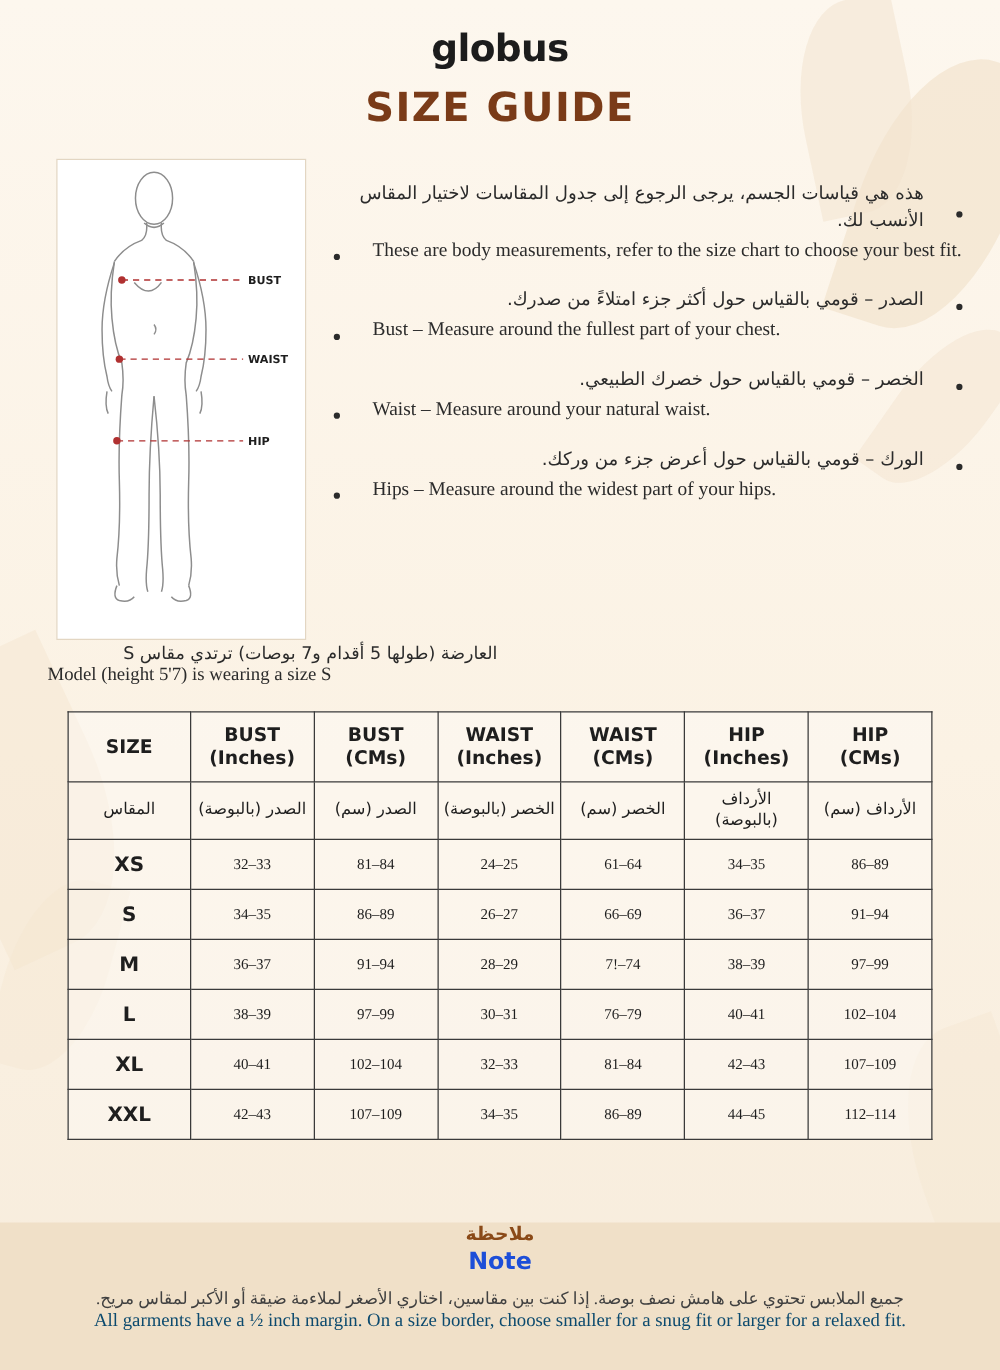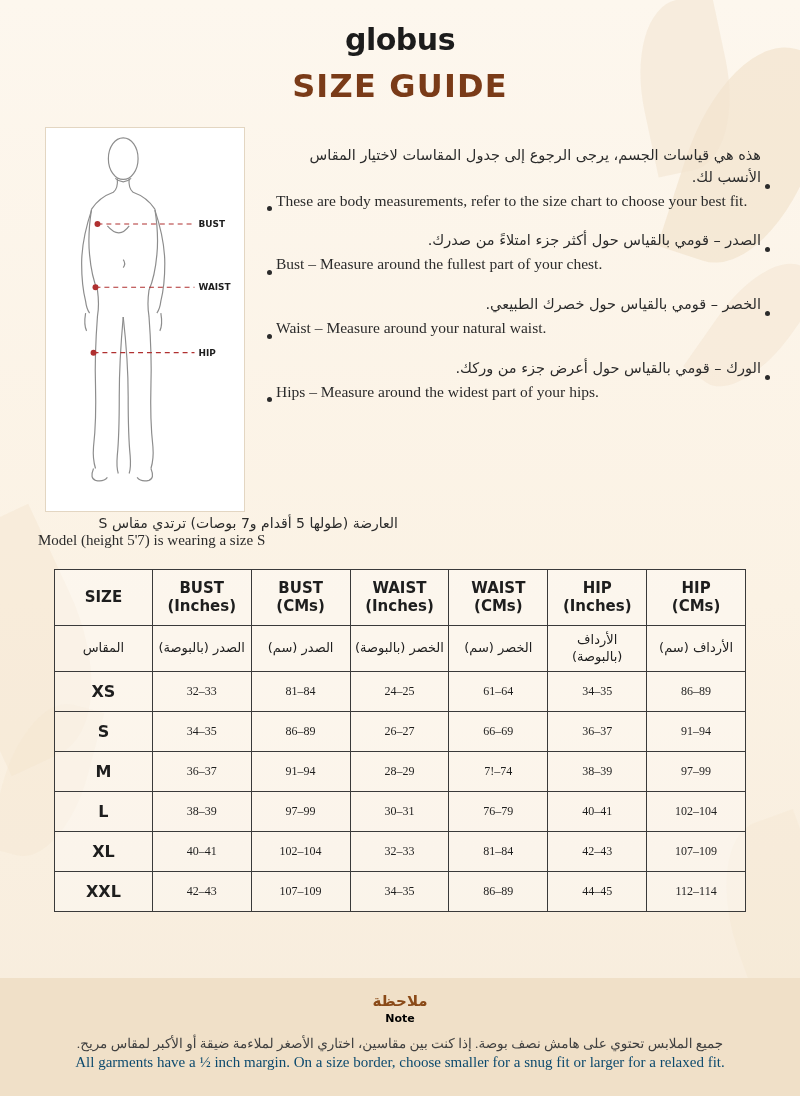--- a/index.html
+++ b/index.html
@@ -64,22 +64,22 @@
     flex: 0 0 auto;
     position: relative;
     margin-left: 15px;
   }
   .figure-box svg { display: block; width: 100%; height: 100%; }
 
   .bullets { flex: 1 1 auto; padding-top: 18px; }
   .bgroup { margin-bottom: 19px; }
   .bline {
     display: flex;
-    align-items: flex-end;
-    gap: 4px;
+    align-items: center;
+    gap: 26px;
     color: #2b2b2b;
     font-size: 15.5px;
     line-height: 1.35;
   }
   .bline + .bline { margin-top: 2px; }
   .dot {
     flex: 0 0 auto;
     width: 5px; height: 5px;
     border-radius: 50%;
     background: #2b2b2b;
@@ -142,29 +142,29 @@
   col.c-size { width: 98px; }
   col.c-col  { width: 99px; }
 
   .footer {
     position: absolute;
     left: 0; right: 0; bottom: 0;
     height: 118px;
     background: #f0e0c8;
     z-index: 4;
     text-align: center;
-    padding-top: 14px;
+    padding-top: 0;
   }
   .footer .ar-h {
     font-family: "DejaVu Sans", sans-serif;
     font-size: 15px; color: #8a4a18; font-weight: bold;
   }
   .footer .en-h {
     font-family: "DejaVu Sans", sans-serif;
-    font-size: 11px; color: #000000; font-weight: bold; margin-top: 2px;
+    font-size: 19px; color: #1d4ed8; font-weight: bold; margin-top: 2px;
   }
   .footer .ar-b {
     direction: rtl;
     font-family: Liberation Serif, serif;
     font-size: 13.5px; color: #404040; margin-top: 10px; padding: 0 22px;
   }
   .footer .en-b {
     font-size: 15px; color: #0c4a6e; margin-top: 2px; padding: 0 22px;
   }
 </style>

